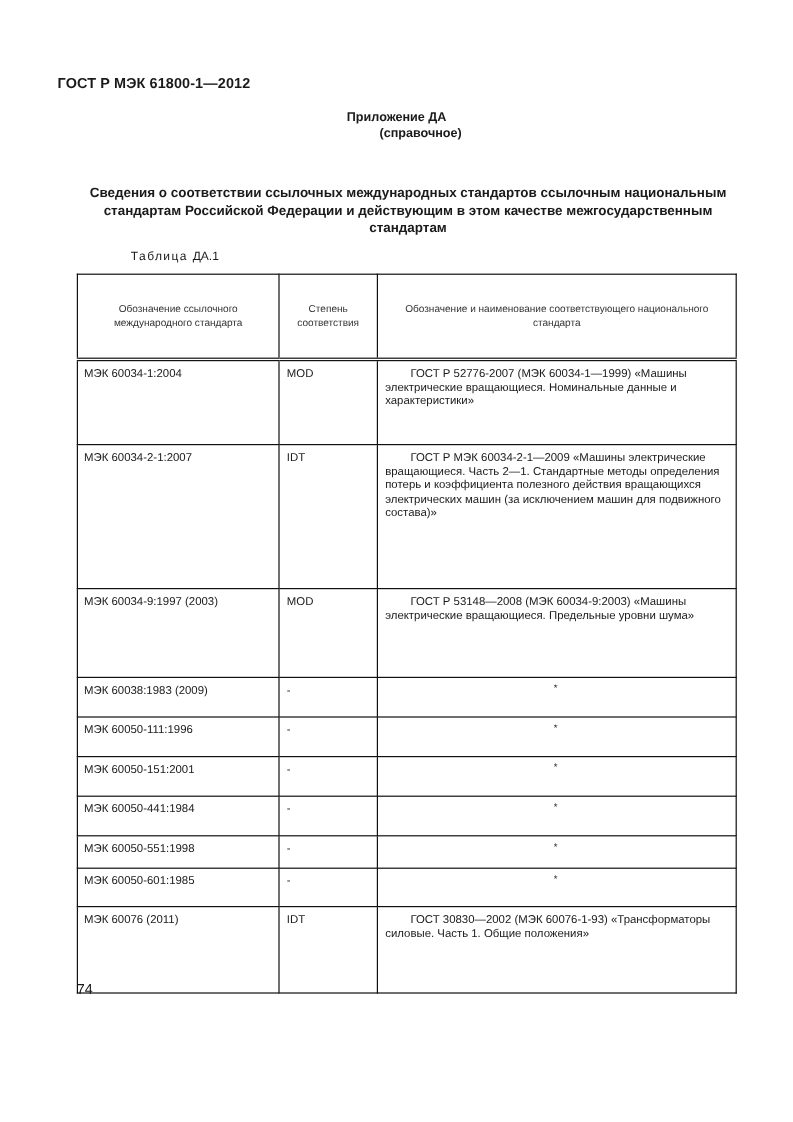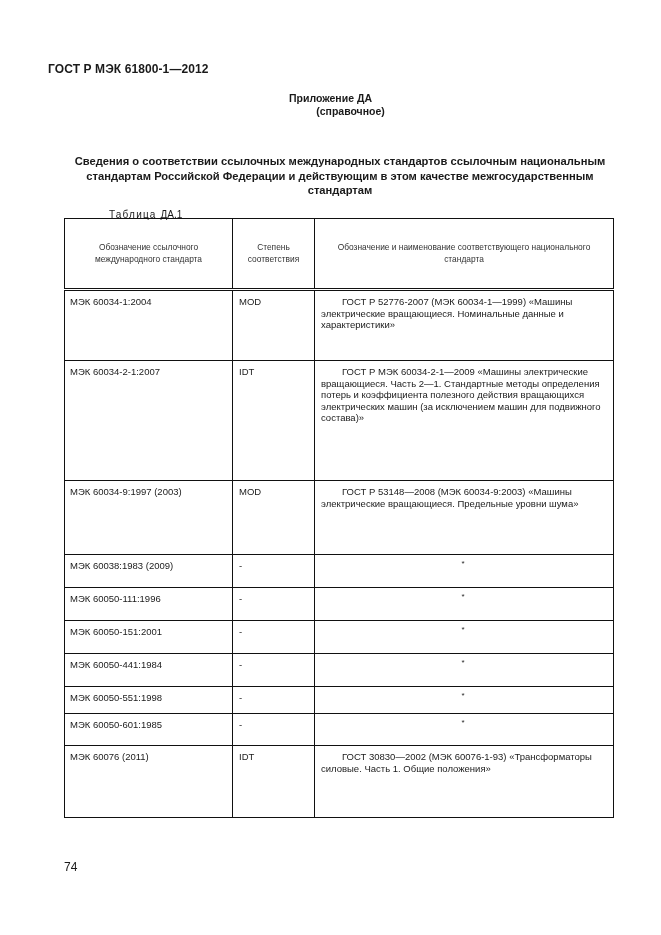--- a/index.html
+++ b/index.html
@@ -8,21 +8,21 @@
       font-family: "Liberation Sans", "DejaVu Sans", sans-serif; color: #1a1a1a;
       overflow: hidden;
     }
     .doc-code { position: absolute; left: 48px; top: 62px; font-size: 12px; font-weight: bold; letter-spacing: 0.1px; }
     .annex { position: absolute; left: 0; width: 661px; top: 92px; text-align: center; font-size: 10.5px; font-weight: bold; line-height: 13px; }
     .annex .sub { font-weight: bold; padding-left: 40px; }
     .title { position: absolute; left: 70px; width: 540px; top: 154px; text-align: center; font-size: 11.2px; font-weight: bold; line-height: 14.5px; }
     .table-caption { position: absolute; left: 81px; top: 209px; font-size: 10px; letter-spacing: 1.2px; margin-left: 28px; }
     .table-caption .num { letter-spacing: 0; }
     table.main {
-      position: absolute; left: 64px; top: 218px; width: 549px;
+      position: absolute; left: 64px; top: 228px; width: 549px;
       border-collapse: collapse; font-size: 9.5px; table-layout: fixed;
     }
     table.main td, table.main th {
       border: 1.3px solid #111; vertical-align: top; padding: 0;
       font-weight: normal;
     }
     th { text-align: center; vertical-align: middle !important; color: #333; font-size: 8.4px; line-height: 11.5px; }
     th .th-inner { padding: 0 6px; }
     tr.head { height: 71px; }
     tr.head th { border-bottom: 3.5px double #111; }
@@ -176,13 +176,13 @@
         <td class="c-deg">
           <div class="cell">IDT</div>
         </td>
         <td class="c-nat">
           <div class="cell indent">ГОСТ 30830—2002 (МЭК 60076-1-93) «Трансформаторы силовые. Часть 1. Общие положения»</div>
         </td>
       </tr>
     </tbody>
 </table>
 
-<div style="position:absolute; left:64px; top:860px; font-size:12px;text-align:center;">74</div>
+<div style="position:absolute; left:64px; top:817px; font-size:12px;text-align:center;">74</div>
 
 </body></html>

